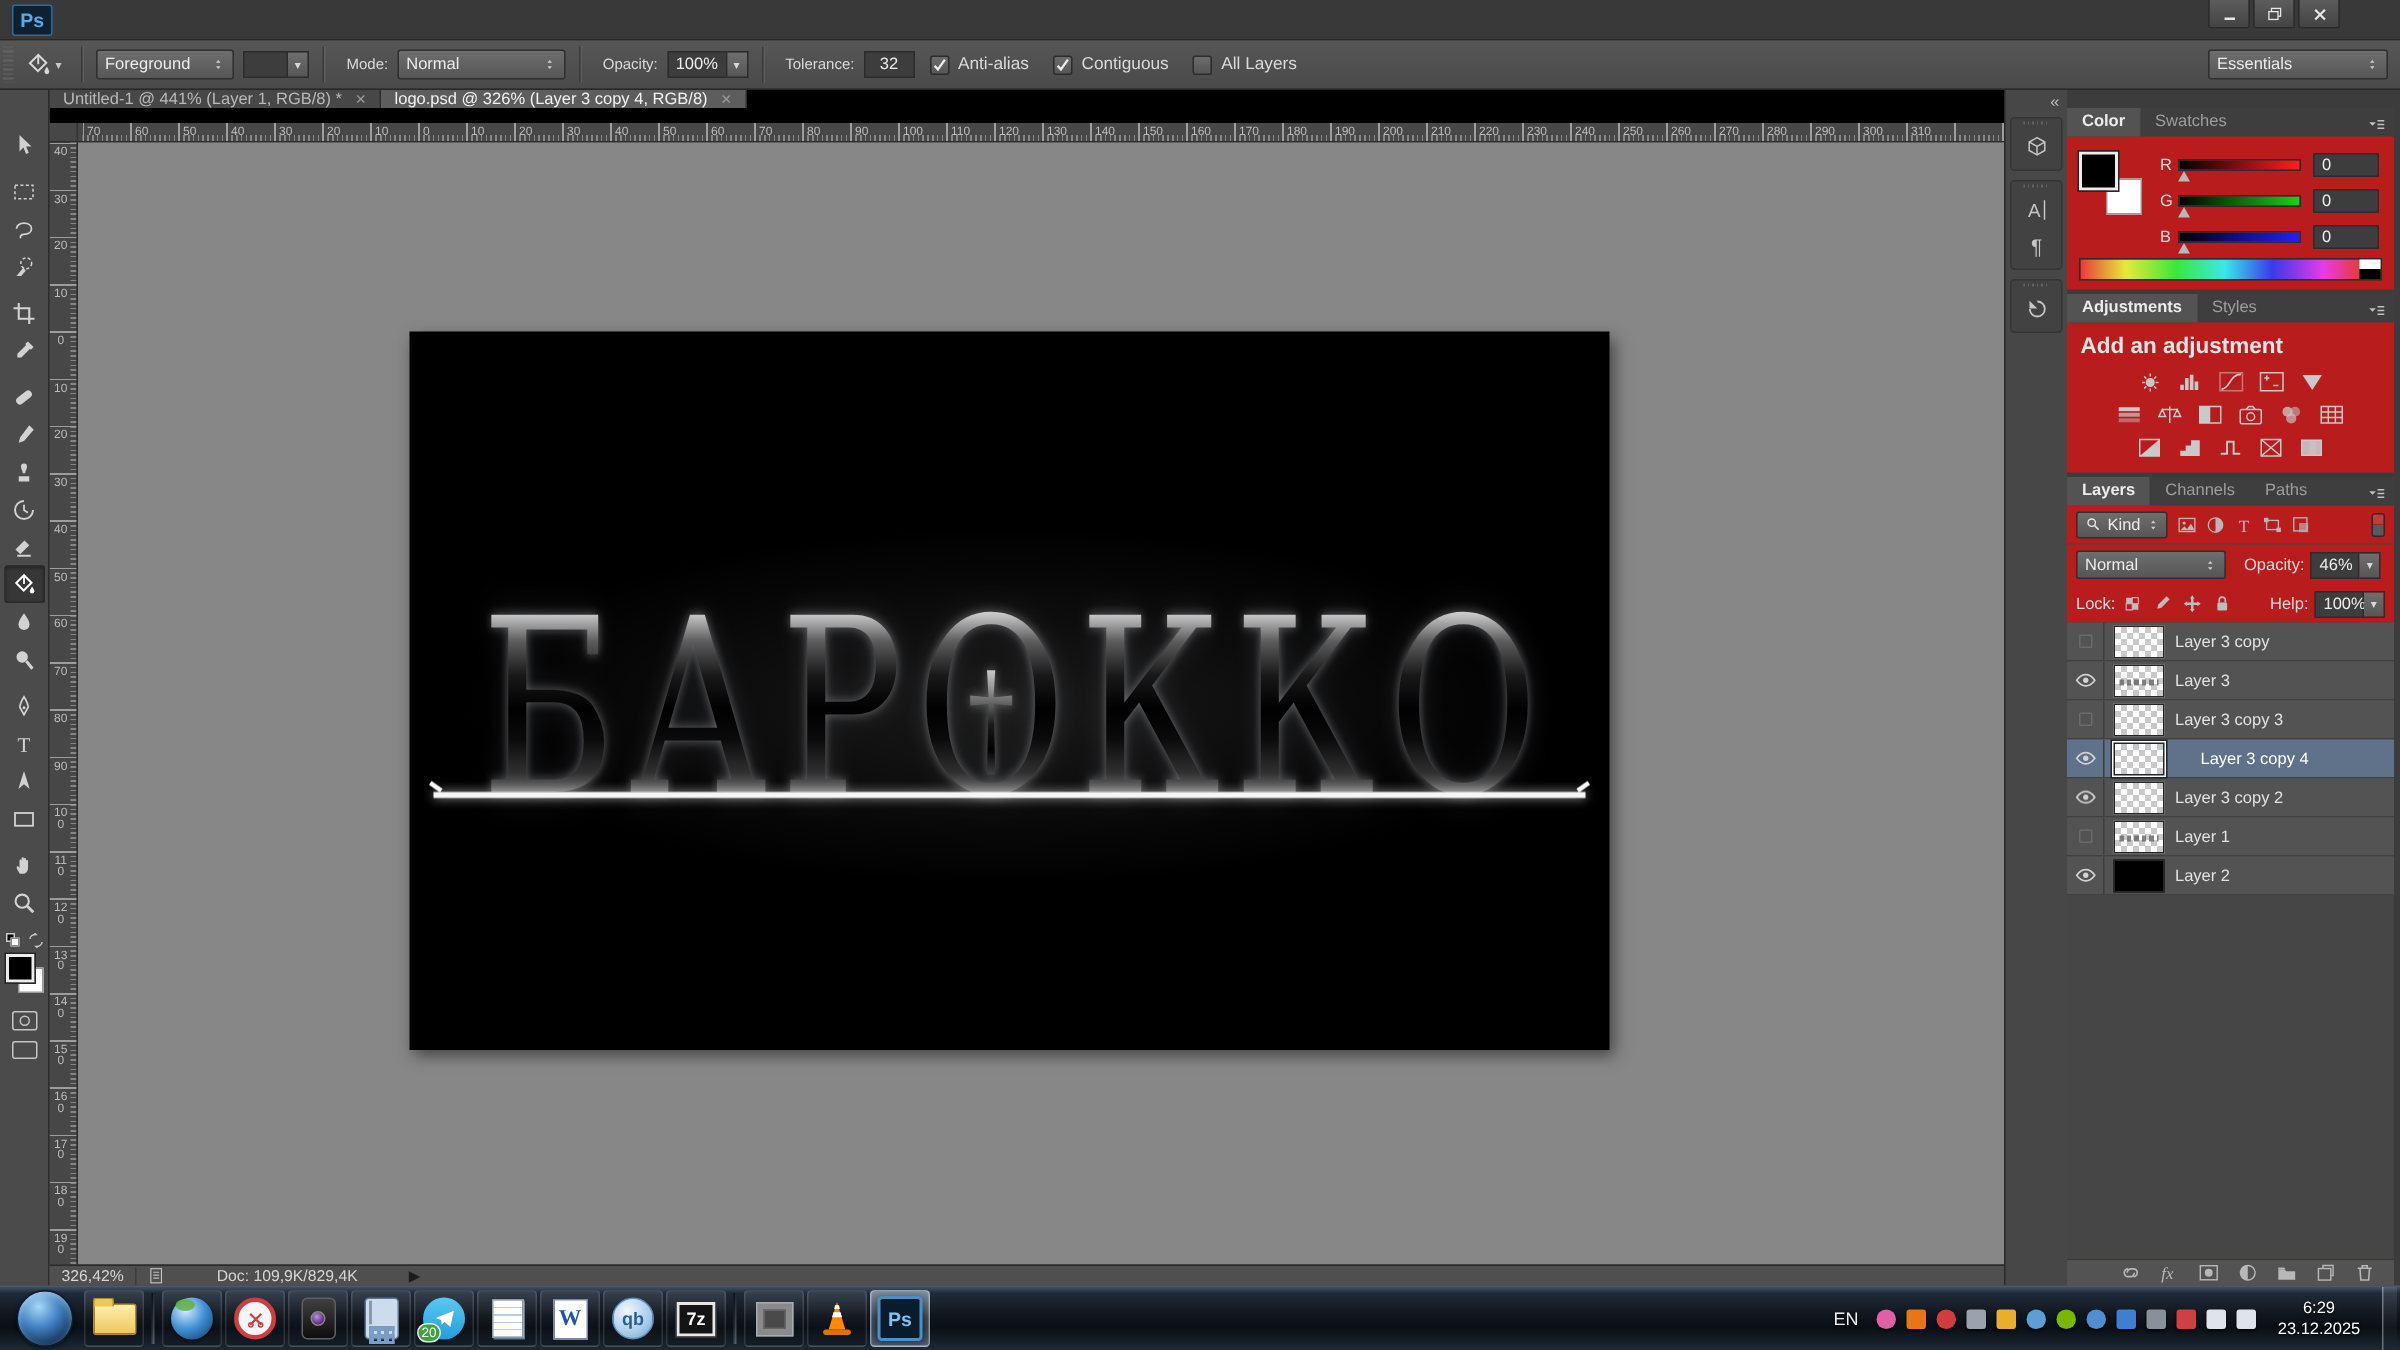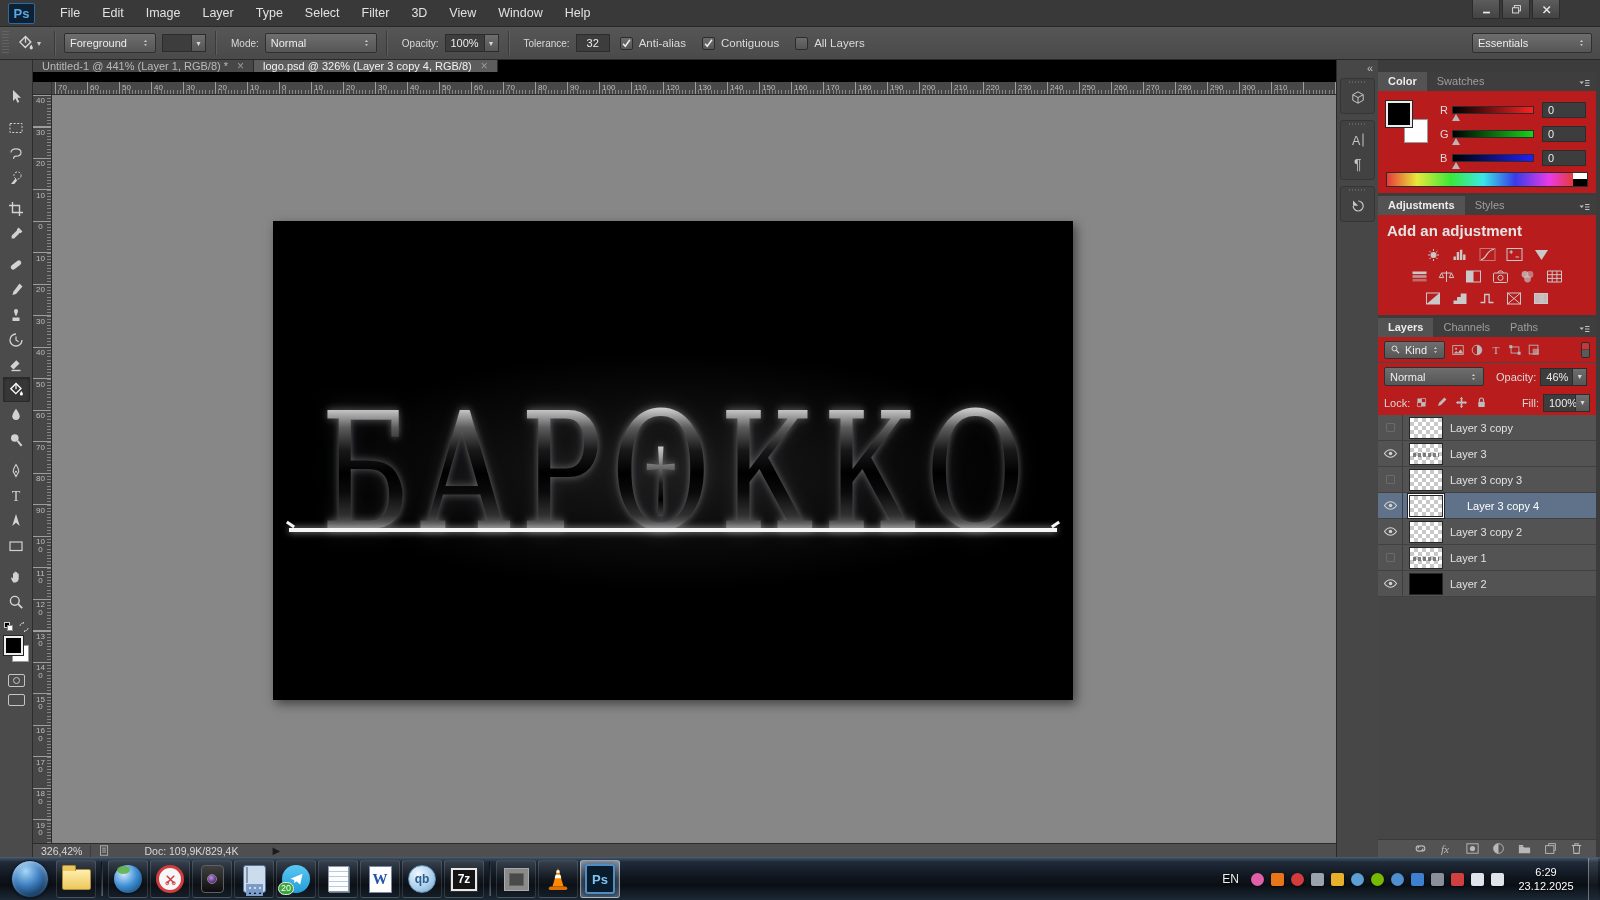--- a/index.html
+++ b/index.html
@@ -281,33 +281,20 @@
   .ic-ps{width:30px;height:30px;background:#0a1b2c;border:2px solid #4d8fc4;border-radius:3px;
        color:#7fc4f2;font-weight:bold;font-size:13px;display:flex;align-items:center;justify-content:center;}
 </style>
 </head>
 <body>
 
 <div id="app">
 
   <div id="menubar">
     <div id="ps-logo">Ps</div>
-    <div id="menu-items" style="display:flex;">
-        <span class="menu-item">File</span>
-        <span class="menu-item">Edit</span>
-        <span class="menu-item">Image</span>
-        <span class="menu-item">Layer</span>
-        <span class="menu-item">Type</span>
-        <span class="menu-item">Select</span>
-        <span class="menu-item">Filter</span>
-        <span class="menu-item">3D</span>
-        <span class="menu-item">View</span>
-        <span class="menu-item">Window</span>
-        <span class="menu-item">Help</span>
-      </div>
     <div id="win-controls">
         <span class="win-btn">
           <svg viewBox="0 0 15 15" width="13" height="13" xmlns="http://www.w3.org/2000/svg">
             <path d="M3.5 11h8" stroke="#e8e8e8" stroke-width="2"></path>
           </svg>
         </span>
         <span class="win-btn">
           <svg viewBox="0 0 15 15" width="13" height="13" xmlns="http://www.w3.org/2000/svg">
             <rect x="5" y="3" width="7" height="6" fill="none" stroke="#e8e8e8"></rect>
             <rect x="3" y="5.5" width="7" height="6" fill="#4a4a4a" stroke="#e8e8e8"></rect>
@@ -931,21 +918,21 @@
                 <path d="M8 1l1.9 2.7H9v3.2h3.2V6L15 8l-2.8 2v-.9H9v3.2h.9L8 15l-1.9-2.7H7V9.1H3.8V10L1 8l2.8-2v.9H7V3.7h-.9z" fill="currentColor"></path>
               </svg>
             </span>
             <span class="lock-btn">
               <svg viewBox="0 0 16 16" width="13" height="13" xmlns="http://www.w3.org/2000/svg">
                 <rect x="4" y="7" width="8" height="6.5" rx="1" fill="currentColor"></rect>
                 <path d="M5.5 7V5a2.5 2.5 0 015 0v2" fill="none" stroke="currentColor" stroke-width="1.4"></path>
               </svg>
             </span>
           </span>
-        <span class="small-label" style="margin-left:auto;">Fill:</span>
+        <span class="small-label" style="margin-left:auto;">Help:</span>
         <span class="value-box">
           <span class="vb-text">100%</span>
           <span class="caret-seg">▾</span>
         </span>
       </div>
 
       <div id="layers-list">
           <div class="layer-row">
             <div class="eye-cell">
               <span class="eye-off"></span>

